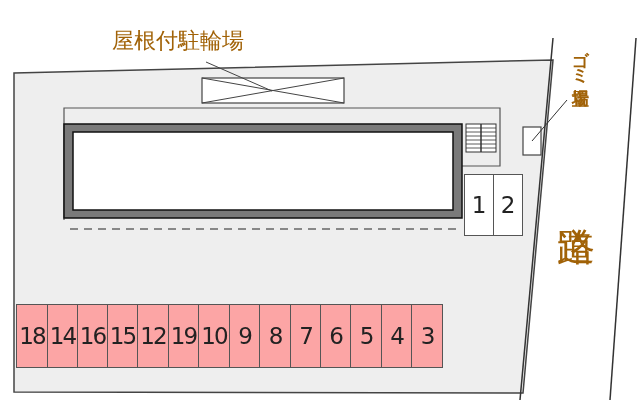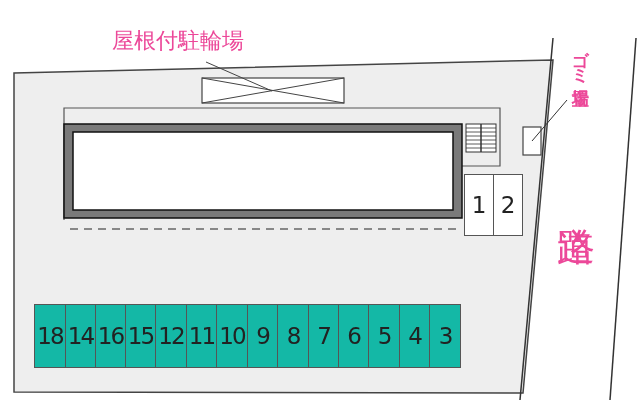--- a/index.html
+++ b/index.html
@@ -1,26 +1,26 @@
 <!DOCTYPE html>
 <html><head>
 <meta charset="utf-8">
 <style>
   html, body { margin: 0; padding: 0; background: #ffffff; }
   body { width: 640px; height: 400px; position: relative; overflow: hidden;
          font-family: "DejaVu Sans", "Liberation Sans", sans-serif; }
   svg { position: absolute; left: 0; top: 0; }
-  .lbl { position: absolute; color: #ec4899; white-space: nowrap; }
+  .lbl { position: absolute; color: #a16207; white-space: nowrap; }
   .bike-label { left: 112px; top: 26px; font-size: 22px; letter-spacing: 0px; }
   .trash-label { left: 569px; top: 38px; font-size: 17px; font-weight: bold; line-height: 20px;
                  width: 22px; text-align: center; writing-mode: vertical-rl; }
   .road-label { left: 552px; top: 198px; font-size: 38px; line-height: 48px; width: 48px;
                 text-align: center; writing-mode: vertical-rl; }
-  .stall-row { position: absolute; left: 34px; top: 304px; height: 62px; display: flex;
-               border: 1.5px solid #555; border-right: none; background: #14b8a6; }
+  .stall-row { position: absolute; left: 16px; top: 304px; height: 62px; display: flex;
+               border: 1.5px solid #555; border-right: none; background: #fca5a5; }
   .stall { height: 62px; border-right: 1.5px solid #555; display: flex; align-items: center;
            justify-content: center; font-size: 23px; color: #222; box-sizing: border-box;
            letter-spacing: -2px; }
   .stall-pair { position: absolute; left: 464px; top: 174px; height: 60px; display: flex;
                 border: 1.5px solid #555; border-right: none; background: #fff; }
   .stall-pair .stall { width: 29px; height: 60px; letter-spacing: 0; }
 </style>
 </head>
 <body>
 
@@ -66,21 +66,21 @@
   <div class="stall">1</div>
   <div class="stall">2</div>
 </div>
 
 <div class="stall-row">
   <div class="stall" style="width:31px">18</div>
   <div class="stall" style="width:30px">14</div>
   <div class="stall" style="width:30px">16</div>
   <div class="stall" style="width:30px">15</div>
   <div class="stall" style="width:31px">12</div>
-  <div class="stall" style="width:30px">11</div>
+  <div class="stall" style="width:30px">19</div>
   <div class="stall" style="width:31px">10</div>
   <div class="stall" style="width:30px">9</div>
   <div class="stall" style="width:31px">8</div>
   <div class="stall" style="width:30px">7</div>
   <div class="stall" style="width:30px">6</div>
   <div class="stall" style="width:31px">5</div>
   <div class="stall" style="width:30px">4</div>
   <div class="stall" style="width:31px">3</div>
 </div>
 

